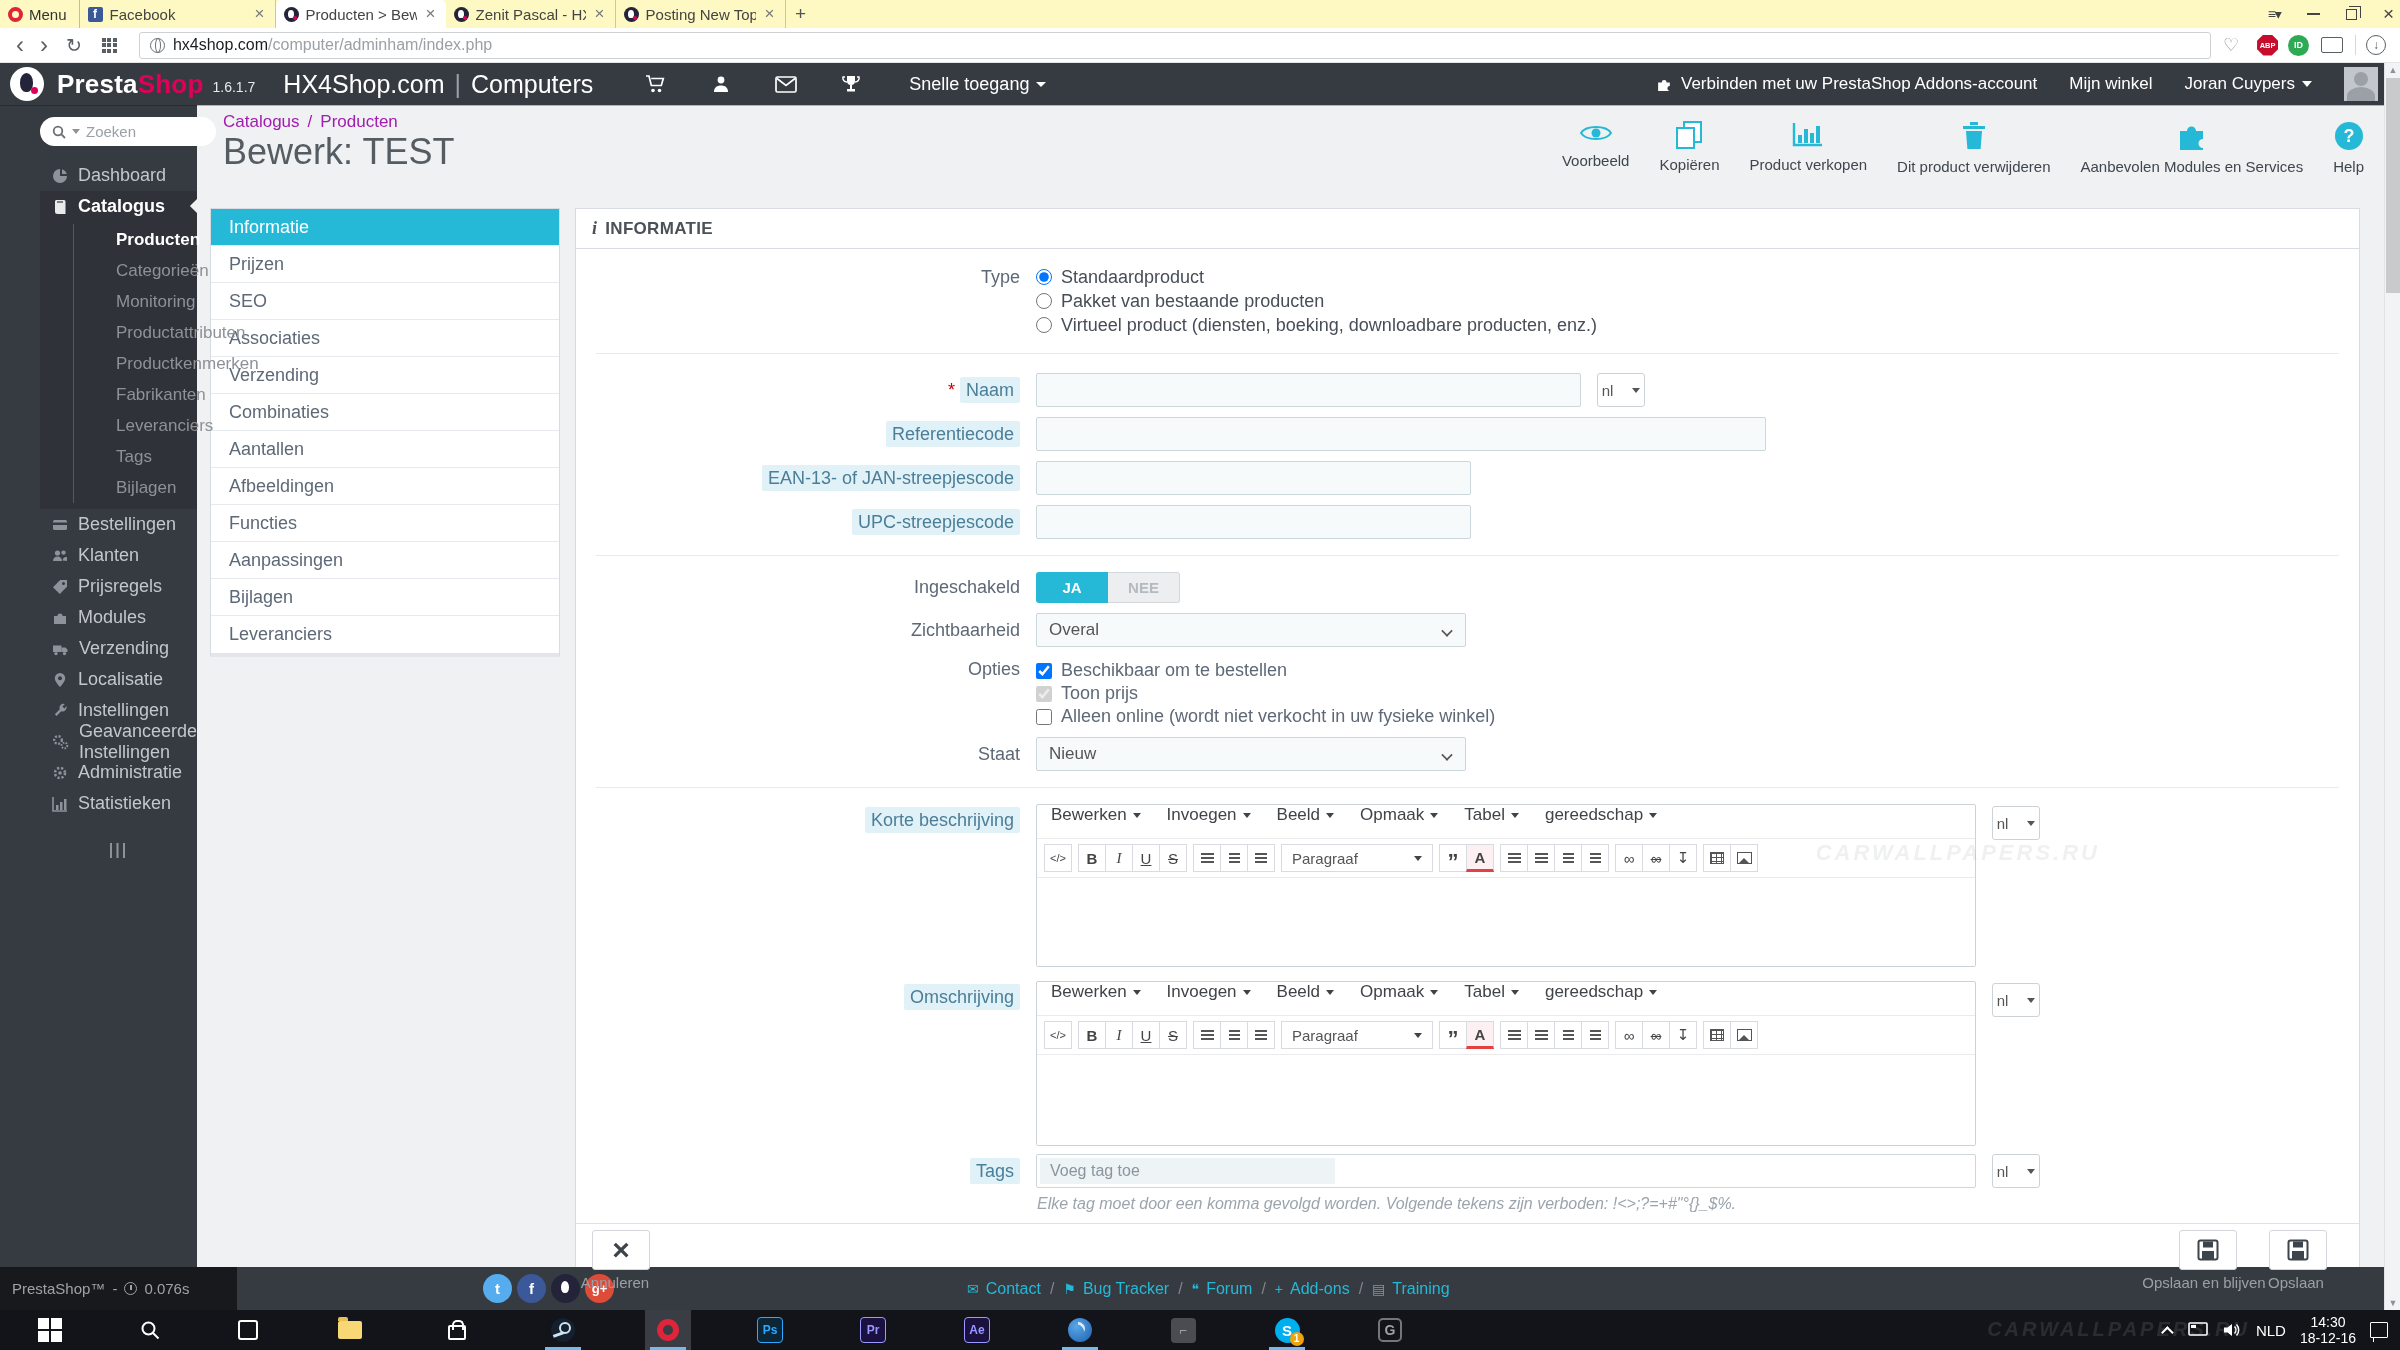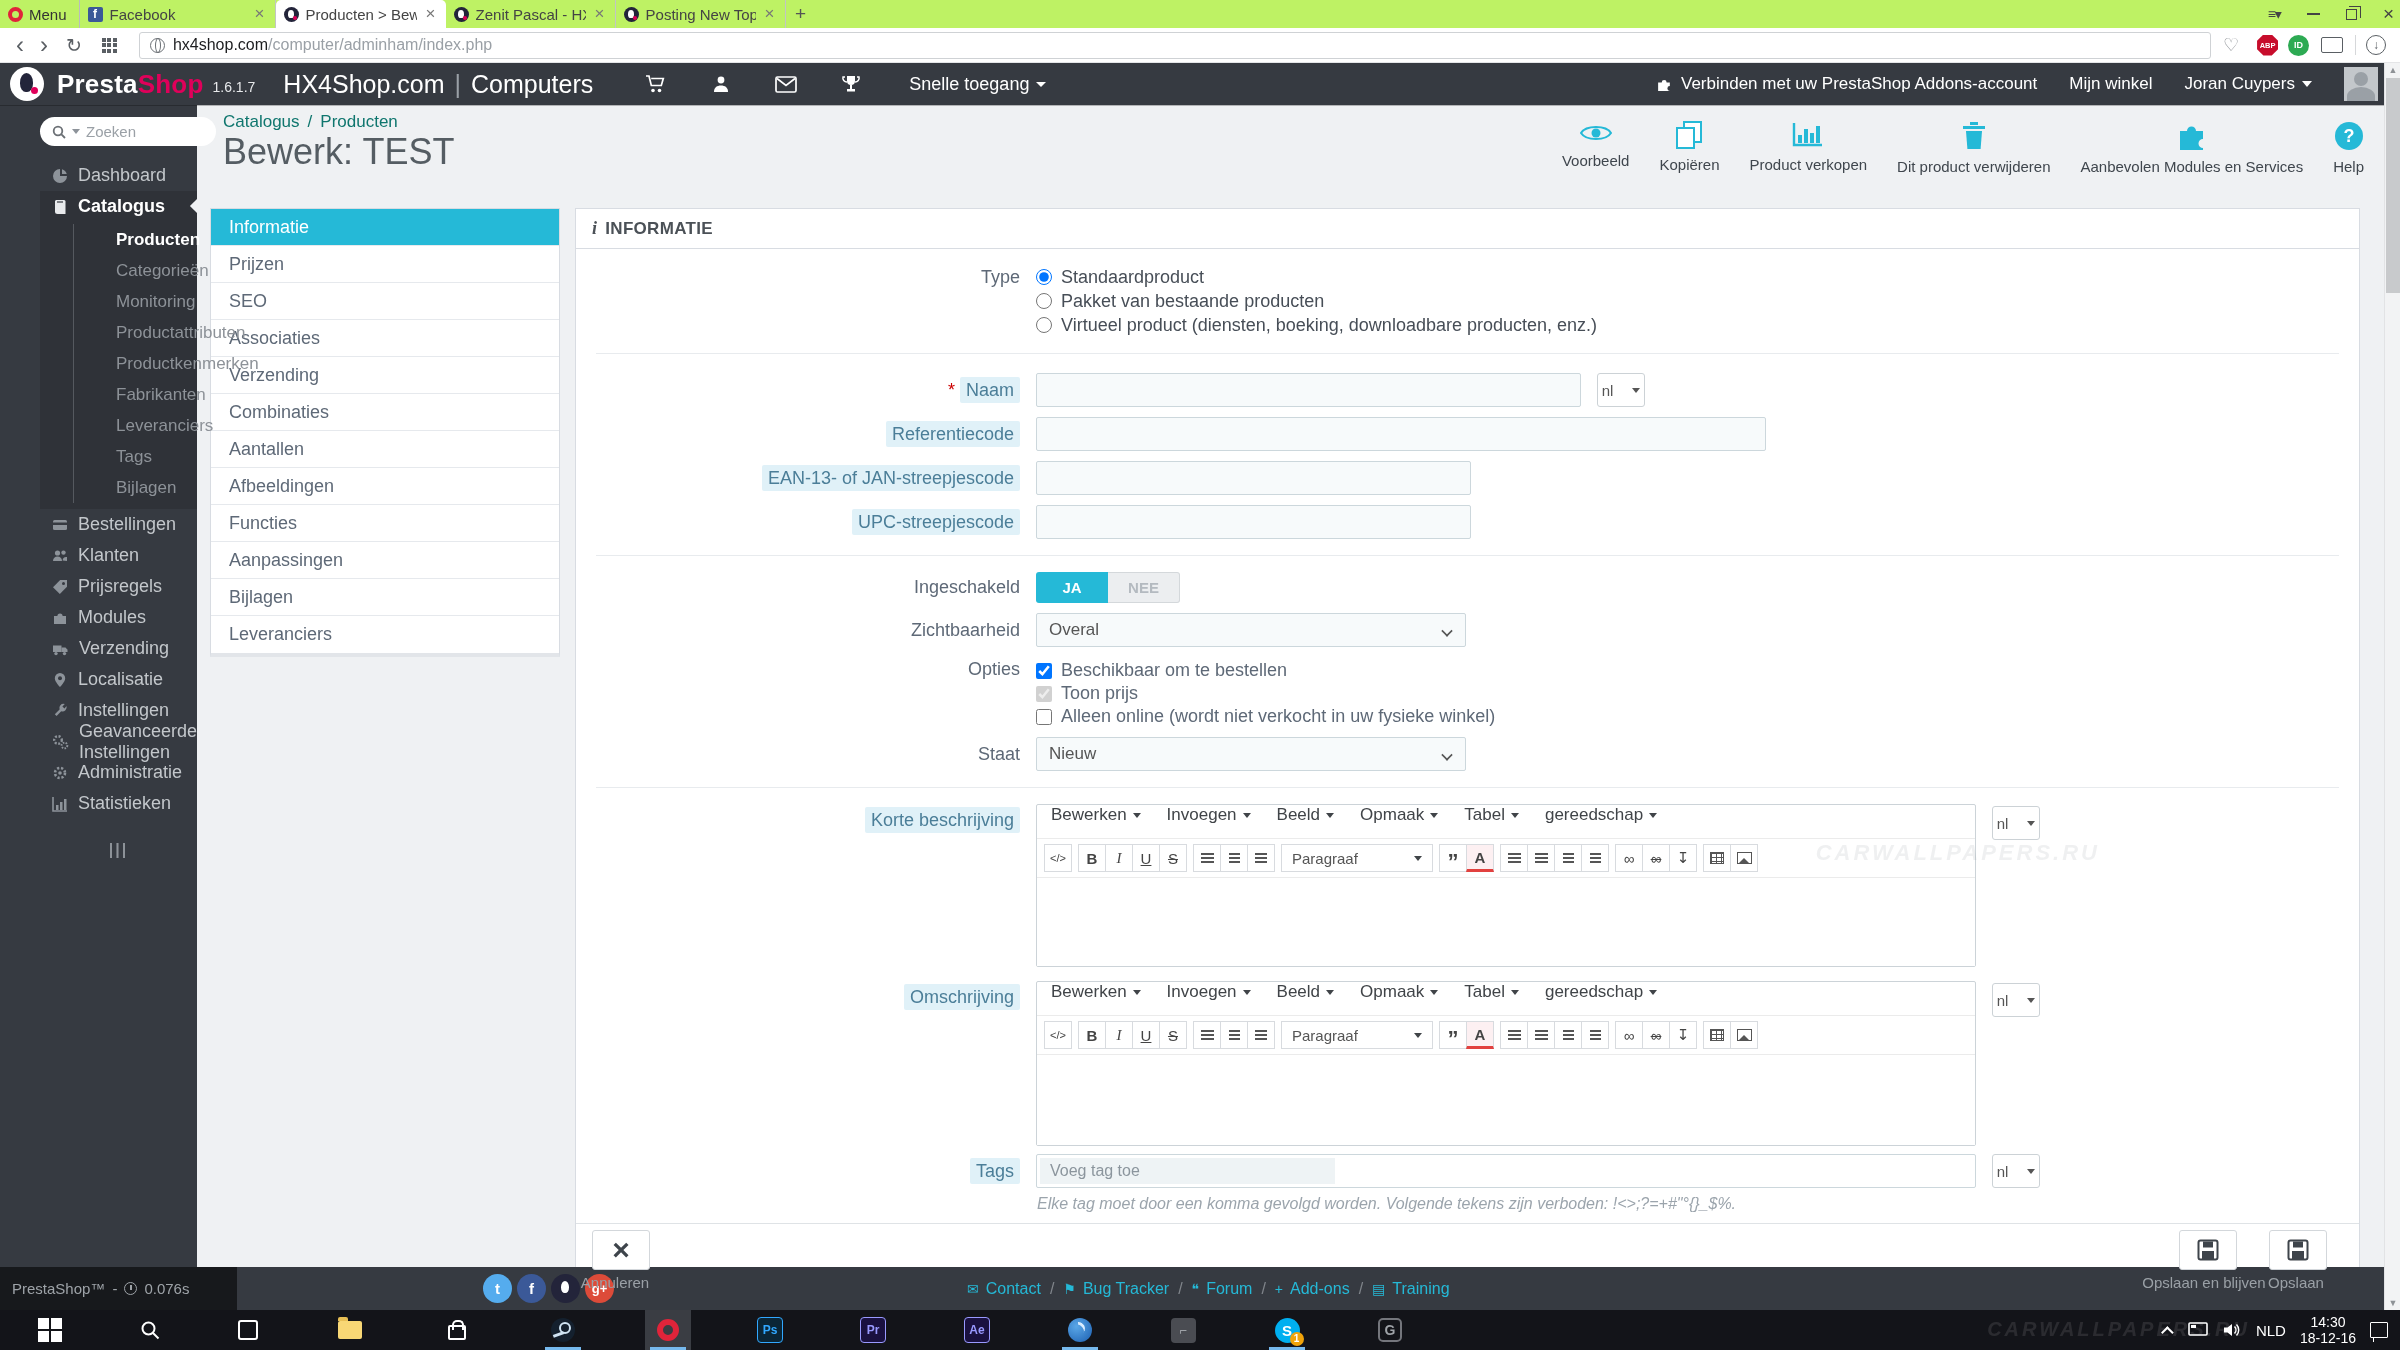--- a/index.html
+++ b/index.html
@@ -1,20 +1,20 @@
 <!DOCTYPE html>
 <html><head>
 <meta charset="utf-8">
 <style>
   * { margin:0; padding:0; box-sizing:border-box; }
   html,body { width:2400px; height:1350px; overflow:hidden; font-family:"Liberation Sans", sans-serif; }
   .screen { position:relative; width:2400px; height:1350px; background:#eff1f3; overflow:hidden; }
 
   
-  .tabbar { position:absolute; top:0; left:0; right:0; height:28px; background:#bef264; display:flex; align-items:stretch; }
+  .tabbar { position:absolute; top:0; left:0; right:0; height:28px; background:#fef9c3; display:flex; align-items:stretch; }
   .menu-btn { display:flex; align-items:center; gap:6px; padding:0 12px 0 8px; border-right:1px solid #b9bbbe; font-size:15px; color:#333; }
   .opera-o { width:15px; height:15px; border:4px solid #e0243a; border-radius:50%; }
   .btab { width:170px; display:flex; align-items:center; gap:7px; padding:0 8px; font-size:15px; color:#444; border-right:1px solid #c2c4c6; position:relative; }
   .btab.fb { width:196px; }
   .btab.active { background:#fff; border-radius:5px 5px 0 0; border-right:none; }
   .btab .tlabel { flex:1; white-space:nowrap; overflow:hidden; }
   .tab-x { color:#777; font-size:17px; padding:0 2px; }
   .fb-fav { width:15px; height:15px; background:#3b5998; color:#fff; font-size:12px; font-weight:bold; text-align:center; line-height:15px; border-radius:2px; flex:0 0 auto;}
   .ps-fav { width:15px; height:15px; border-radius:50%; background:#23243a; position:relative; flex:0 0 auto;}
   .ps-fav::after { content:""; position:absolute; left:4px; top:3px; width:6px; height:8px; background:#fff; border-radius:50% 50% 45% 45%; }
@@ -78,21 +78,21 @@
   .nav-item svg { flex:0 0 auto; }
   .nav-item.open { background:#2f3238; color:#fff; font-weight:bold; position:relative; }
   .nav-item.open::after { content:""; position:absolute; right:-5px; top:10px; width:10px; height:10px; background:#eff1f3; transform:rotate(45deg); }
   .submenu { background:#2f3238; padding:2px 0 6px; }
   .sub-item { height:31px; line-height:31px; padding-left:42px; font-size:17px; color:#8d9298; border-left:1px solid #55595f; margin-left:33px; }
   .sub-item.active { color:#fff; font-weight:bold; }
   .collapse-ico { text-align:center; color:#8d9298; font-size:16px; font-weight:bold; letter-spacing:2px; margin-top:22px; }
 
   
   .content { position:absolute; top:105px; left:197px; right:0; height:1205px; background:#eff1f3; }
-  .breadcrumb { position:absolute; top:7px; left:26px; font-size:17px; color:#0f766e; }
+  .breadcrumb { position:absolute; top:7px; left:26px; font-size:17px; color:#a21caf; }
   .breadcrumb .sep { padding:0 8px; }
   .page-title { position:absolute; top:26px; left:26px; font-size:36px; font-weight:500; color:#555d63; }
   .actionbar { position:absolute; top:16px; right:36px; display:flex; align-items:flex-start; gap:30px; }
   .action { display:flex; flex-direction:column; align-items:center; gap:7px; font-size:15px; color:#3f464d; text-align:center; }
   .action svg { display:block; }
 
   
   .ftabs { position:absolute; top:103px; left:13px; width:350px; background:#fff; border:1px solid #d8dce2; border-bottom:4px solid #e2e5e9; }
   .ftab { height:37px; line-height:37px; padding-left:18px; font-size:18px; color:#5e6977; border-bottom:1px solid #e6e9ed; }
   .ftab.active { background:#25b9d7; color:#fff; }

